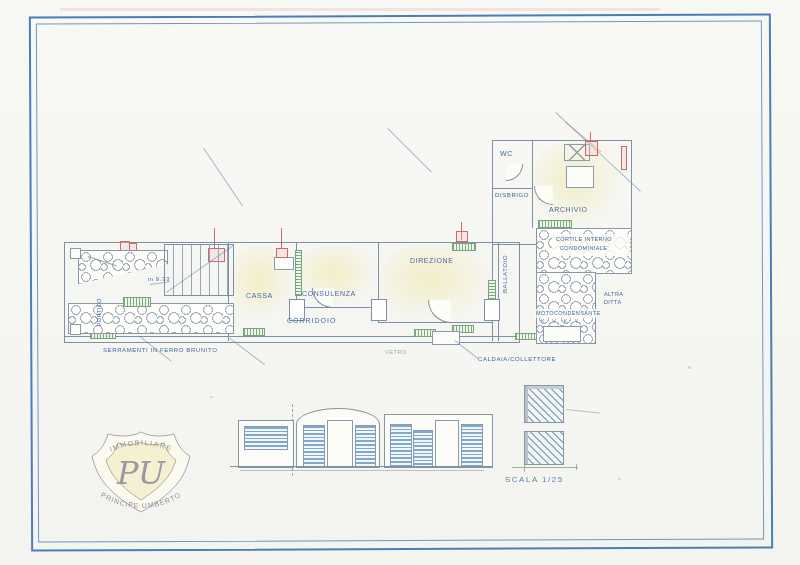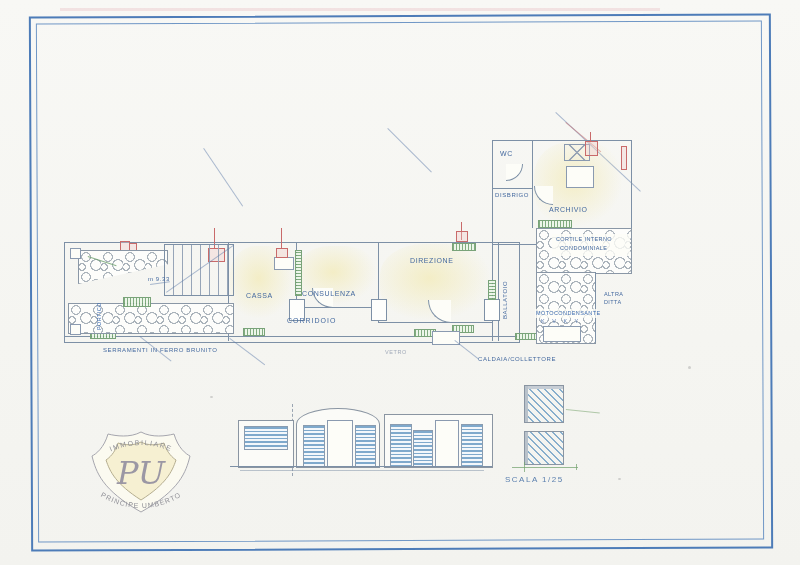--- a/index.html
+++ b/index.html
@@ -28,21 +28,21 @@
   .grnH{background:repeating-linear-gradient(90deg, rgba(108,158,108,.85) 0 1px, rgba(236,246,233,.95) 1px 3px);border:1px solid #79a379;}
   .grnV{background:repeating-linear-gradient(0deg, rgba(108,158,108,.85) 0 1px, rgba(236,246,233,.95) 1px 3px);border:1px solid #79a379;}
   .whitebox{background:#fdfdf8;border:1px solid #8a9ab0;}
   .xbox{border:1px solid #8a9ab0;background:
     linear-gradient(45deg, rgba(0,0,0,0) 46%, #98a5b5 48%, #98a5b5 52%, rgba(0,0,0,0) 54%),
     linear-gradient(-45deg, rgba(0,0,0,0) 46%, #98a5b5 48%, #98a5b5 52%, rgba(0,0,0,0) 54%);}
   .arcBL{border:1px solid #7d90a6;border-width:0 0 1px 1px;border-radius:0 0 0 100%;}
   .arcBR{border:1px solid #7d90a6;border-width:0 1px 1px 0;border-radius:0 0 100% 0;}
   .pillar{background:#fefefc;border:1px solid #7d90a6;}
   
-  .lbl{position:absolute;color:#44699f;letter-spacing:.6px;white-space:nowrap;font-size:7px;}
+  .lbl{position:absolute;color:#44699f;letter-spacing:.6px;white-space:nowrap;font-size:7px;text-align:right;}
   .lbl.small{font-size:5.5px;letter-spacing:.4px;}
   .lbl.faint{color:rgba(105,120,148,.6);font-size:5.5px;}
   .vert{writing-mode:vertical-rl;transform:rotate(180deg);}
   
   .louver{background:repeating-linear-gradient(180deg,#7fa9cc 0 1.6px,#f3f7fb 1.6px 3.6px);border:1px solid #8a9cb0;}
   .facade{border:1px solid #8a95a2;background:#fbfbf8;}
   .hatchsq{background:repeating-linear-gradient(45deg, rgba(116,162,198,.85) 0 1.5px, rgba(0,0,0,0) 1.5px 5.2px);border:1px solid #8a95a2;}
   .greenline{background:rgba(120,165,115,.75);}
   .dot{background:rgba(150,150,150,.4);border-radius:50%;}
 </style>

